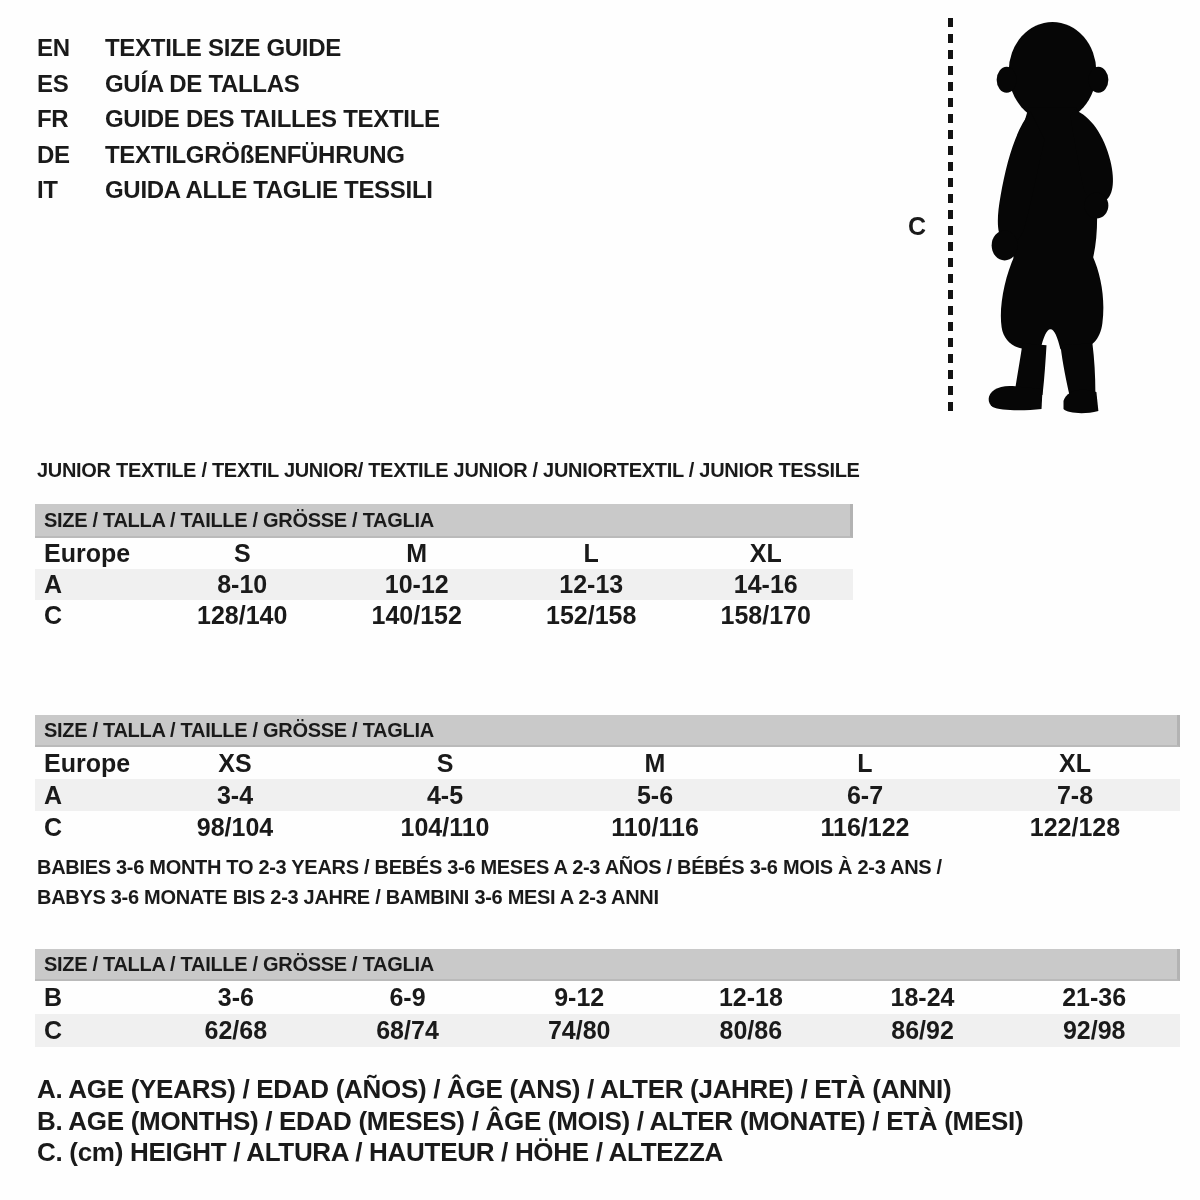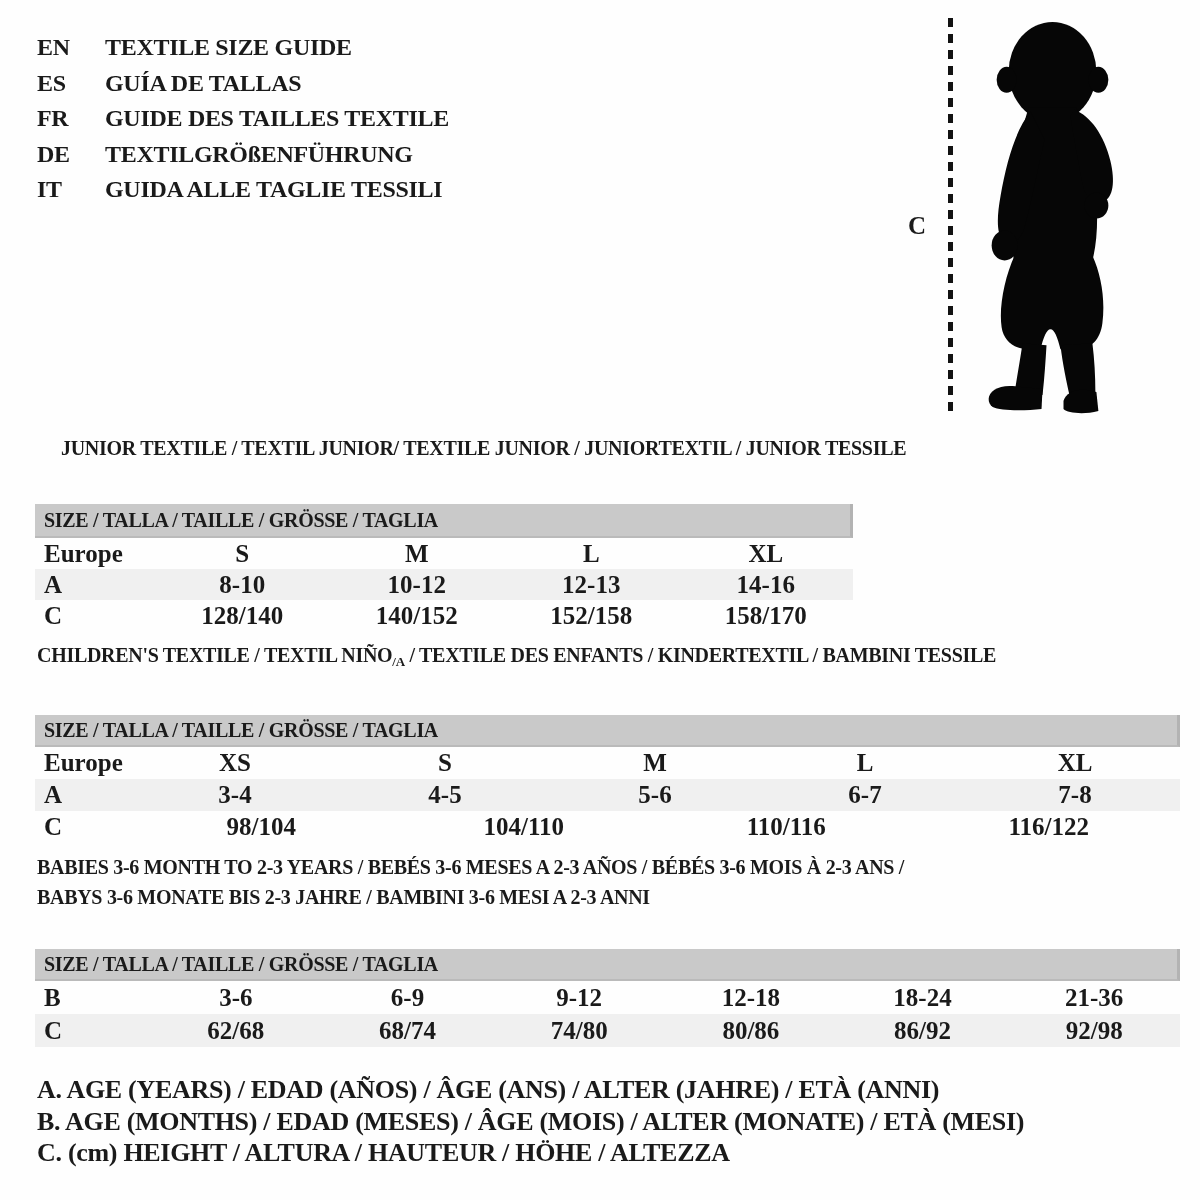--- a/index.html
+++ b/index.html
@@ -9,21 +9,21 @@
   }
   * { margin: 0; padding: 0; box-sizing: border-box; }
   html, body {
     width: 1200px; height: 1200px;
     background: #fefefe;
     font-family: "Liberation Sans", "DejaVu Sans", sans-serif;
     font-weight: bold;
     color: var(--text);
     overflow: hidden;
   }
-  #page { position: relative; width: 1200px; height: 1200px; font-family: Liberation Serif, serif; }
+  #page { position: relative; width: 1200px; height: 1200px; }
 
   
   .lang-list { position: absolute; left: 37px; top: 30px; }
   .lang-row { display: flex; line-height: 35.5px; font-size: 24px; letter-spacing: -0.3px; }
   .lang-code { width: 68px; }
   .lang-label { white-space: nowrap; }
 
   
   .measure-line {
     position: absolute; left: 948px; top: 18px;
@@ -67,21 +67,21 @@
   #children-table { top: 691px; width: 1145px; }
   #children-table .thead { height: 32px; line-height: 31px; }
   #children-table .trow { height: 32px; line-height: 32px; }
   #children-table .rlabel { width: 95px; }
 
   #babies-table { top: 925px; width: 1145px; }
   #babies-table .thead { height: 32px; line-height: 31px; }
   #babies-table .trow { height: 33px; line-height: 33px; }
   #babies-table .rlabel { width: 115px; }
 
-  #junior-title   { top: 437px; margin-left: 24px; }
+  #junior-title   { top: 459px; }
   #children-title { top: 644px; }
   #babies-title-1 { top: 856px; text-align: right; }
   #babies-title-2 { top: 886px; }
 
   
   .legend { position: absolute; left: 37px; top: 1074px; }
   .legend-line { font-size: 26px; letter-spacing: -0.3px; line-height: 31.5px; white-space: nowrap; }
 </style>
 </head>
 <body>
@@ -152,23 +152,20 @@
     </div>
     <div class="trow r-white">
       <div class="rlabel">C</div>
       <div class="cell">128/140</div>
       <div class="cell">140/152</div>
       <div class="cell">152/158</div>
       <div class="cell">158/170</div>
     </div>
   </div>
 
-  <div class="sec-title" id="children-title">
-    <span>CHILDREN'S TEXTILE / TEXTIL NIÑO</span><span class="sub-small">/A</span><span> / TEXTILE DES ENFANTS / KINDERTEXTIL / BAMBINI TESSILE</span>
-  </div>
   <div class="table" id="children-table">
     <div class="thead">SIZE / TALLA / TAILLE / GRÖSSE / TAGLIA</div>
     <div class="trow r-white">
       <div class="rlabel">Europe</div>
       <div class="cell">XS</div>
       <div class="cell">S</div>
       <div class="cell">M</div>
       <div class="cell">L</div>
       <div class="cell">XL</div>
     </div>
@@ -179,20 +176,21 @@
       <div class="cell">5-6</div>
       <div class="cell">6-7</div>
       <div class="cell">7-8</div>
     </div>
     <div class="trow r-white">
       <div class="rlabel">C</div>
       <div class="cell">98/104</div>
       <div class="cell">104/110</div>
       <div class="cell">110/116</div>
       <div class="cell">116/122</div>
+      <div class="cell">122/128</div>
     </div>
   </div>
 
   <div class="sec-title" id="babies-title-1">BABIES 3-6 MONTH TO 2-3 YEARS / BEBÉS 3-6 MESES A 2-3 AÑOS / BÉBÉS 3-6 MOIS À 2-3 ANS /</div>
   <div class="sec-title" id="babies-title-2">BABYS 3-6 MONATE BIS 2-3 JAHRE / BAMBINI 3-6 MESI A 2-3 ANNI</div>
   <div class="table" id="babies-table">
     <div class="thead">SIZE / TALLA / TAILLE / GRÖSSE / TAGLIA</div>
     <div class="trow r-white">
       <div class="rlabel">B</div>
       <div class="cell">3-6</div>

